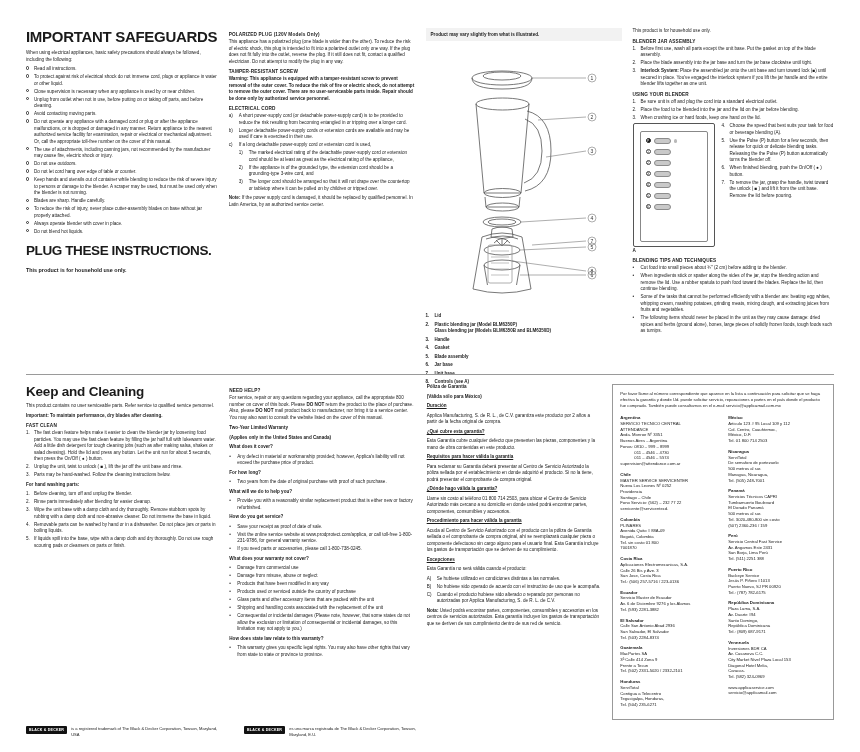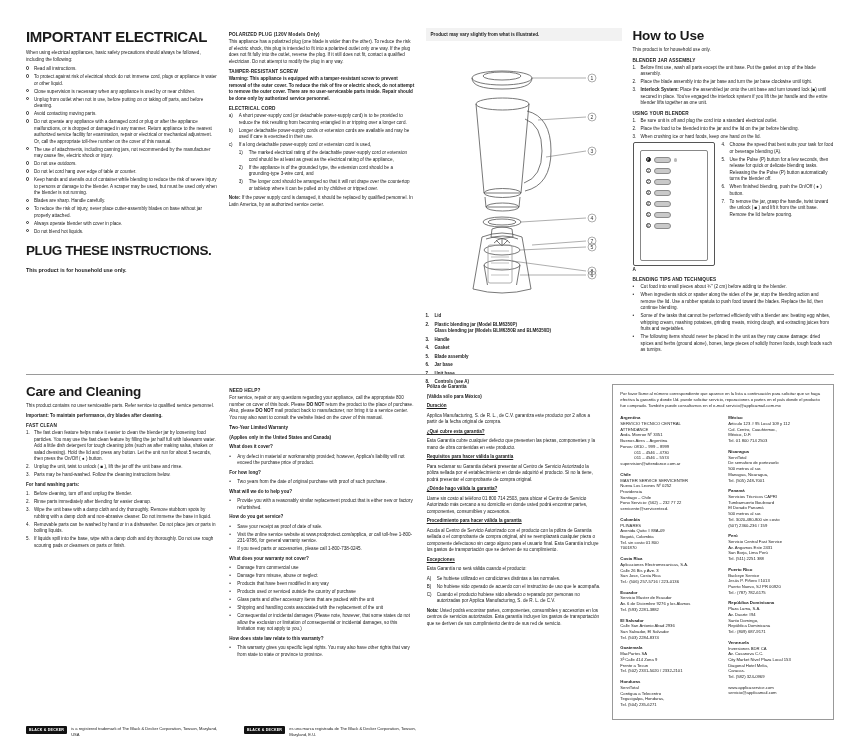--- a/index.html
+++ b/index.html
@@ -100,21 +100,21 @@
   .foot-2 { width: 190px; }
 </style>
 </head>
 <body>
 
 <div class="page">
 
   <div class="top">
 
     <div class="col-a">
-      <div class="h1">IMPORTANT ELECTRICAL</div>
+      <div class="h1">IMPORTANT SAFEGUARDS</div>
       <div class="p">When using electrical appliances, basic safety precautions should always be followed, including the following:</div>
       <div id="sg-list">
           <div class="li">
             <span class="mk"><span class="cb"></span></span>
             <span class="tx">Read all instructions.</span>
           </div>
           <div class="li">
             <span class="mk"><span class="cb"></span></span>
             <span class="tx">To protect against risk of electrical shock do not immerse cord, plugs or appliance in water or other liquid.</span>
           </div>
@@ -330,21 +330,20 @@
             <span class="tx">Unit base</span>
           </div>
           <div class="li">
             <span class="mk">8.</span>
             <span class="tx">Controls (see A)</span>
           </div>
         </div>
     </div>
 
     <div class="col-d">
-      <div class="h1b">How to Use</div>
       <div class="p">This product is for household use only.</div>
       <div class="sh">BLENDER JAR ASSEMBLY</div>
       <div id="assembly-list">
           <div class="li">
             <span class="mk">1.</span>
             <span class="tx">Before first use, wash all parts except the unit base. Put the gasket on top of the blade assembly.</span>
           </div>
           <div class="li">
             <span class="mk">2.</span>
             <span class="tx">Place the blade assembly into the jar base and turn the jar base clockwise until tight.</span>
@@ -447,21 +446,21 @@
           </div>
         </div>
     </div>
   </div>
 
   <div class="divider"></div>
 
   <div class="bottom">
 
     <div class="bcol-a">
-      <div class="h1b">Care and Cleaning</div>
+      <div class="h1b">Keep and Cleaning</div>
       <div class="p">This product contains no user serviceable parts. Refer service to qualified service personnel.</div>
       <div class="pb">Important: To maintain performance, dry blades after cleaning.</div>
       <div class="sh">FAST CLEAN</div>
       <div id="fast-list">
           <div class="li">
             <span class="mk">1.</span>
             <span class="tx">The fast clean feature helps make it easier to clean the blender jar by loosening food particles. You may use the fast clean feature by filling the jar half full with lukewarm water. Add a little dish detergent for tough cleaning jobs (such as after making salsa, shakes or salad dressing). Hold the lid and press any button. Let the unit run for about 5 seconds, then press the On/Off ( ● ) button.</span>
           </div>
           <div class="li">
             <span class="mk">2.</span>

